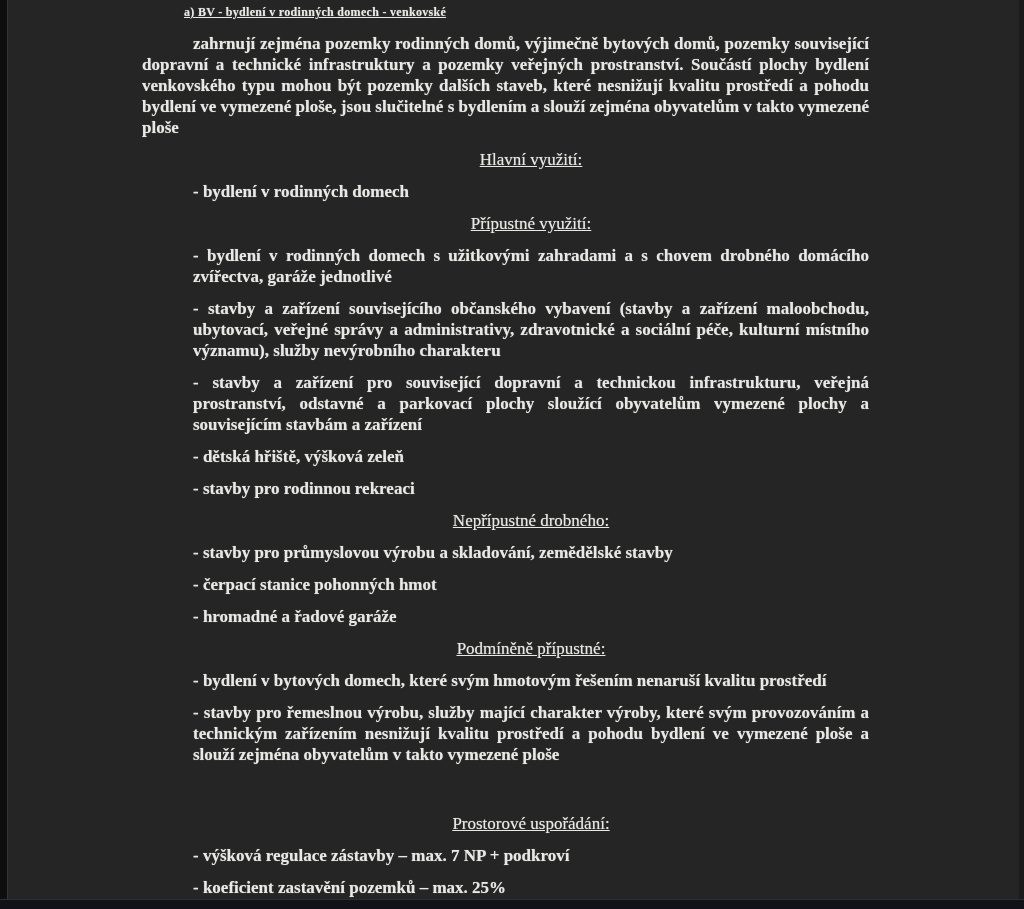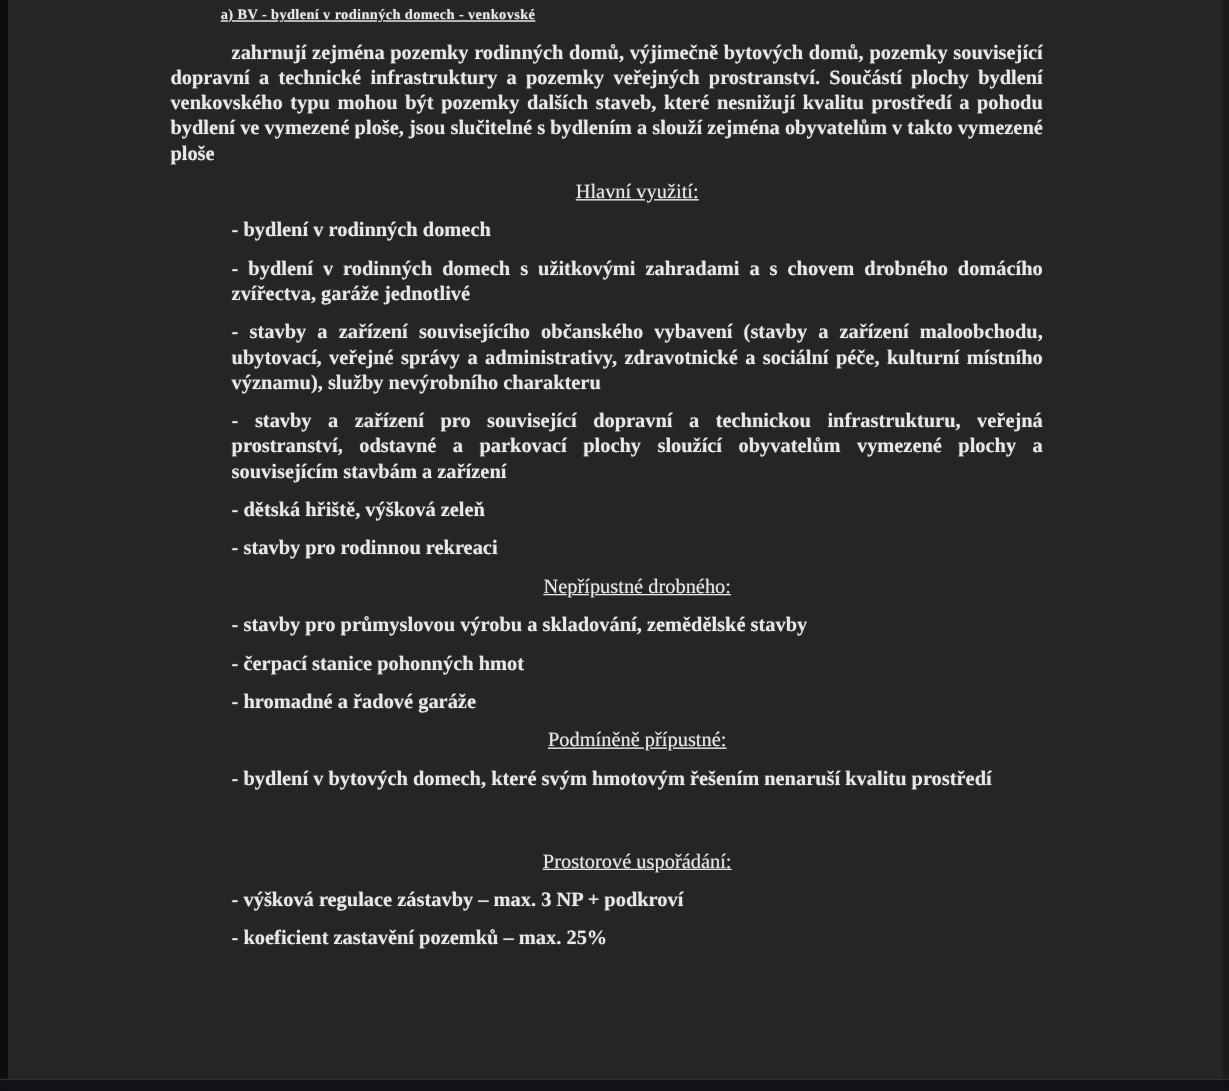--- a/index.html
+++ b/index.html
@@ -80,28 +80,30 @@
 
 <div class="edge-left"></div>
 <div class="edge-right"></div>
 <div class="edge-bottom"></div>
 
 <div class="doc-content" id="doc-content">
     <div class="blk blk-title">a) BV - bydlení v rodinných domech - venkovské</div>
     <div class="blk blk-paragraph">zahrnují zejména pozemky rodinných domů, výjimečně bytových domů, pozemky související dopravní a technické infrastruktury a pozemky veřejných prostranství. Součástí plochy bydlení venkovského typu mohou být pozemky dalších staveb, které nesnižují kvalitu prostředí a pohodu bydlení ve vymezené ploše, jsou slučitelné s bydlením a slouží zejména obyvatelům v takto vymezené ploše</div>
     <div class="blk blk-subheading">Hlavní využití:</div>
     <div class="blk blk-bullet">- bydlení v rodinných domech</div>
+    <div class="blk blk-subheading">Přípustné využití:</div>
     <div class="blk blk-bullet">- bydlení v rodinných domech s užitkovými zahradami a s chovem drobného domácího zvířectva, garáže jednotlivé</div>
     <div class="blk blk-bullet">- stavby a zařízení souvisejícího občanského vybavení (stavby a zařízení maloobchodu, ubytovací, veřejné správy a administrativy, zdravotnické a sociální péče, kulturní místního významu), služby nevýrobního charakteru</div>
     <div class="blk blk-bullet">- stavby a zařízení pro související dopravní a technickou infrastrukturu, veřejná prostranství, odstavné a parkovací plochy sloužící obyvatelům vymezené plochy a souvisejícím stavbám a zařízení</div>
     <div class="blk blk-bullet">- dětská hřiště, výšková zeleň</div>
     <div class="blk blk-bullet">- stavby pro rodinnou rekreaci</div>
     <div class="blk blk-subheading">Nepřípustné drobného:</div>
     <div class="blk blk-bullet">- stavby pro průmyslovou výrobu a skladování, zemědělské stavby</div>
     <div class="blk blk-bullet">- čerpací stanice pohonných hmot</div>
     <div class="blk blk-bullet">- hromadné a řadové garáže</div>
     <div class="blk blk-subheading">Podmíněně přípustné:</div>
     <div class="blk blk-bullet">- bydlení v bytových domech, které svým hmotovým řešením nenaruší kvalitu prostředí</div>
+    <div class="blk blk-bullet">- stavby pro řemeslnou výrobu, služby mající charakter výroby, které svým provozováním a technickým zařízením nesnižují kvalitu prostředí a pohodu bydlení ve vymezené ploše a slouží zejména obyvatelům v takto vymezené ploše</div>
     <div class="blk blk-spacer"></div>
     <div class="blk blk-subheading">Prostorové uspořádání:</div>
-    <div class="blk blk-bullet">- výšková regulace zástavby – max. 3 NP + podkroví</div>
+    <div class="blk blk-bullet">- výšková regulace zástavby – max. 7 NP + podkroví</div>
     <div class="blk blk-bullet">- koeficient zastavění pozemků – max. 25%</div>
   </div>
 
 </body></html>

